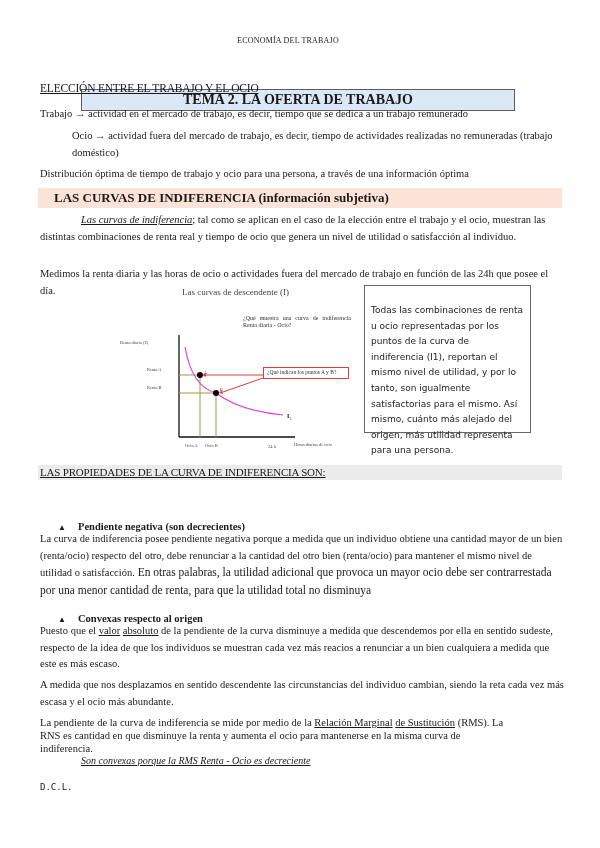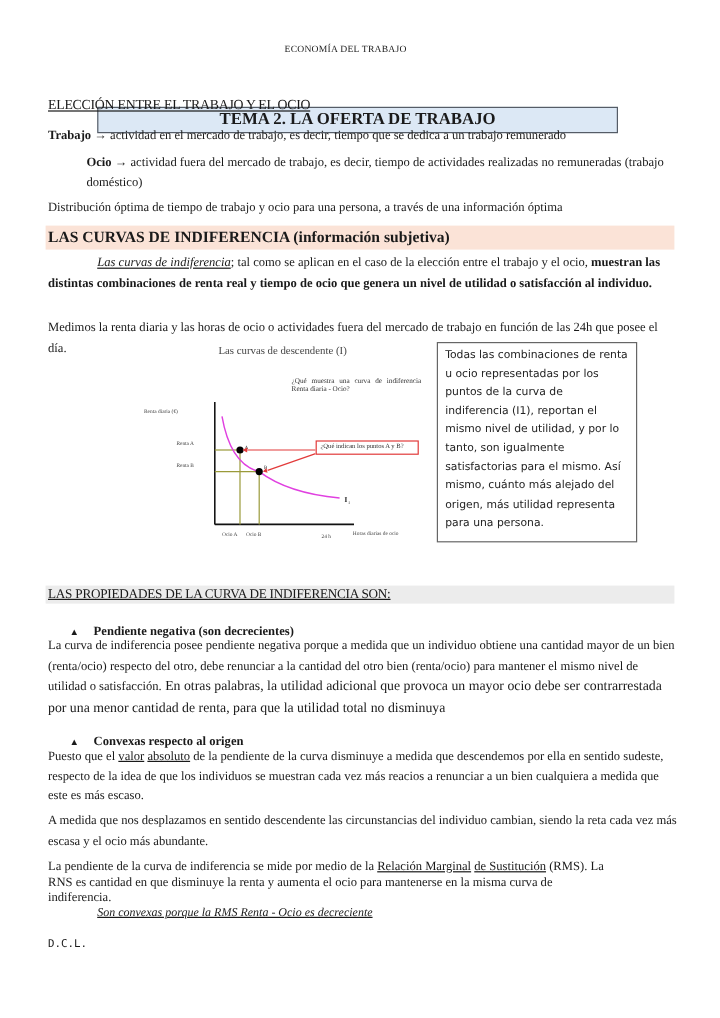--- a/index.html
+++ b/index.html
@@ -4,33 +4,33 @@
 <style>
   html, body { margin: 0; padding: 0; background: #ffffff; }
   body { width: 600px; height: 848px; position: relative; overflow: hidden;
          font-family: "Liberation Serif", "DejaVu Serif", serif; color: #1a1a1a; }
   .abs { position: absolute; }
   .running-header { top: 36px; left: 0; width: 576px; text-align: center; font-size: 8px; letter-spacing: 0.2px; }
   .title-box { top: 49px; left: 81px; width: 434px; height: 22px; background: #dce8f5; border: 1px solid #555c66;
                box-sizing: border-box; text-align: center; font-weight: bold; font-size: 14px; line-height: 20px; margin-top: 40px; }
   .h-underline { font-size: 11.5px; text-decoration: underline; letter-spacing: -0.2px; }
   p.para { margin: 0; font-size: 10.5px; line-height: 16.5px; }
-  .shaded-salmon { background: #fbe3d7; font-weight: bold; font-size: 13px; padding: 2px 2px; box-sizing: border-box; }
+  .shaded-salmon { background: #fbe3d7; font-weight: bold; font-size: 13px; padding: 2px 16px; box-sizing: border-box; }
   .shaded-gray { background: #ececec; font-size: 11px; text-decoration: underline; padding: 1px 2px; box-sizing: border-box; letter-spacing: -0.2px; }
   .bullet { font-size: 10.5px; font-weight: bold; margin-top: 12px; }
   .bullet .mark { font-size: 8px; font-weight: normal; display: inline-block; width: 20px; }
-  .textbox { top: 285px; left: 364px; width: 167px; height: 167px; border: 1px solid #666; box-sizing: border-box;
-             font-family: "DejaVu Sans", "Liberation Sans", sans-serif; font-size: 9px; line-height: 15.6px; padding: 3px 6px; color: #222; }
+  .textbox { top: 285px; left: 364px; width: 167px; height: 148px; border: 1px solid #666; box-sizing: border-box;
+             font-family: "DejaVu Sans", "Liberation Sans", sans-serif; font-size: 9px; line-height: 15.6px; padding: 17px 6px; color: #222; }
   .chart-title { font-size: 9px; color: #444; }
   .chart-q { font-size: 6px; color: #333; text-align: justify; line-height: 7px; }
   .chart-axis-lbl { font-size: 4.5px; color: #444; }
   .callout { border: 1px solid #e23a3a; background: #fff; font-size: 5.5px; color: #333; padding: 1px 3px; box-sizing: border-box; }
   .u { text-decoration: underline; }
   .i { font-style: italic; margin-left: 41px; }
-  .b { font-weight: bold; text-align: center; }
+  .b { font-weight: normal; text-align: center; }
   .small-text { font-size: 10px; line-height: 13px; }
 </style>
 </head>
 <body>
 
 <div class="abs running-header">ECONOMÍA DEL TRABAJO</div>
 
 <div class="abs title-box">TEMA 2. LA OFERTA DE TRABAJO</div>
 
 <div class="abs h-underline" style="top:82px; left:40px;">ELECCIÓN ENTRE EL TRABAJO Y EL OCIO</div>
@@ -79,21 +79,21 @@
     <line x1="153" y1="93" x2="113" y2="107" stroke="#e23a3a" stroke-width="1"></line>
     <polygon points="112,105 113,109 109,108" fill="#e23a3a"></polygon>
     <text x="177" y="133" font-size="6" fill="#111" font-weight="bold">I</text>
     <text x="180" y="135" font-size="3.5" fill="#111">1</text>
   </svg>
   <div class="abs callout" style="top:82px; left:153px; width:86px; height:12px;">¿Qué indican los puntos A y B?</div>
 </div>
 
 <div class="abs textbox">Todas las combinaciones de renta u ocio representadas por los puntos de la curva de indiferencia (I1), reportan el mismo nivel de utilidad, y por lo tanto, son igualmente satisfactorias para el mismo. Así mismo, cuánto más alejado del origen, más utilidad representa para una persona.</div>
 
-<div class="abs shaded-gray" style="top:488px; left:38px; width:524px; height:15px;">LAS PROPIEDADES DE LA CURVA DE INDIFERENCIA SON:</div>
+<div class="abs shaded-gray" style="top:465px; left:38px; width:524px; height:15px;">LAS PROPIEDADES DE LA CURVA DE INDIFERENCIA SON:</div>
 
 <div class="abs bullet" style="top:509px; left:58px;"><span class="mark">▲</span><span>Pendiente negativa (son decrecientes)</span></div>
 
 <p class="abs para" style="top:531px; left:40px; width:525px;"><span>La curva de indiferencia posee pendiente negativa porque a medida que un individuo obtiene una cantidad mayor de un bien (renta/ocio) respecto del otro, debe renunciar a la cantidad del otro bien (renta/ocio) para mantener el mismo nivel de utilidad o satisfacción.</span><span style="font-size:11.5px;"> En otras palabras, la utilidad adicional que provoca un mayor ocio debe ser contrarrestada por una menor cantidad de renta, para que la utilidad total no disminuya</span></p>
 
 <div class="abs bullet" style="top:601px; left:58px;"><span class="mark">▲</span><span>Convexas respecto al origen</span></div>
 
 <p class="abs para" style="top:623px; left:40px; width:525px;"><span>Puesto que el </span><span class="u">valor</span><span> </span><span class="u">absoluto</span><span> de la pendiente de la curva disminuye a medida que descendemos por ella en sentido sudeste, respecto de la idea de que los individuos se muestran cada vez más reacios a renunciar a un bien cualquiera a medida que este es más escaso.</span></p>
 
 <p class="abs para" style="top:677px; left:40px; width:525px;">A medida que nos desplazamos en sentido descendente las circunstancias del individuo cambian, siendo la reta cada vez más escasa y el ocio más abundante.</p>

